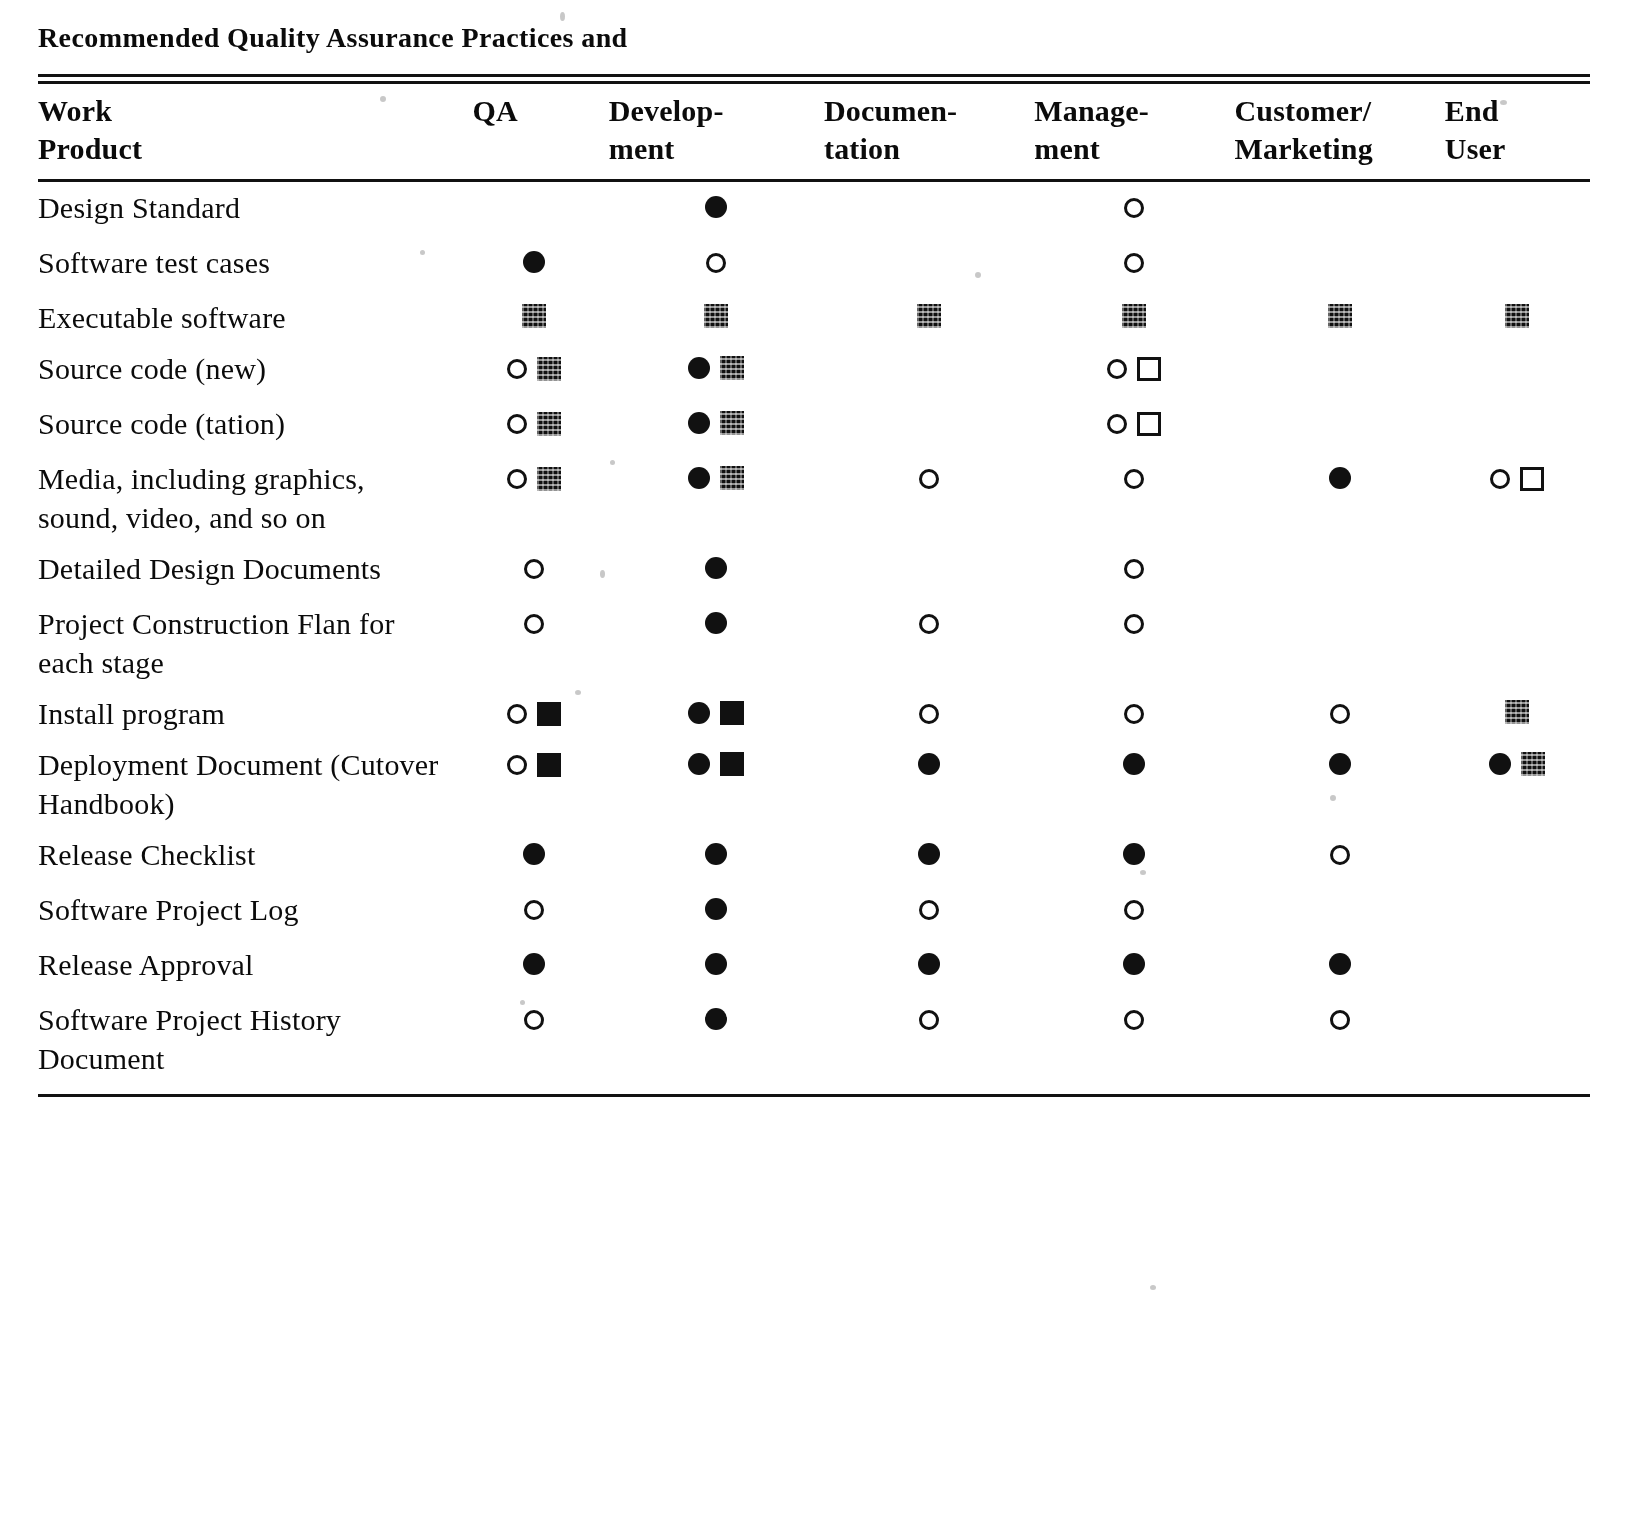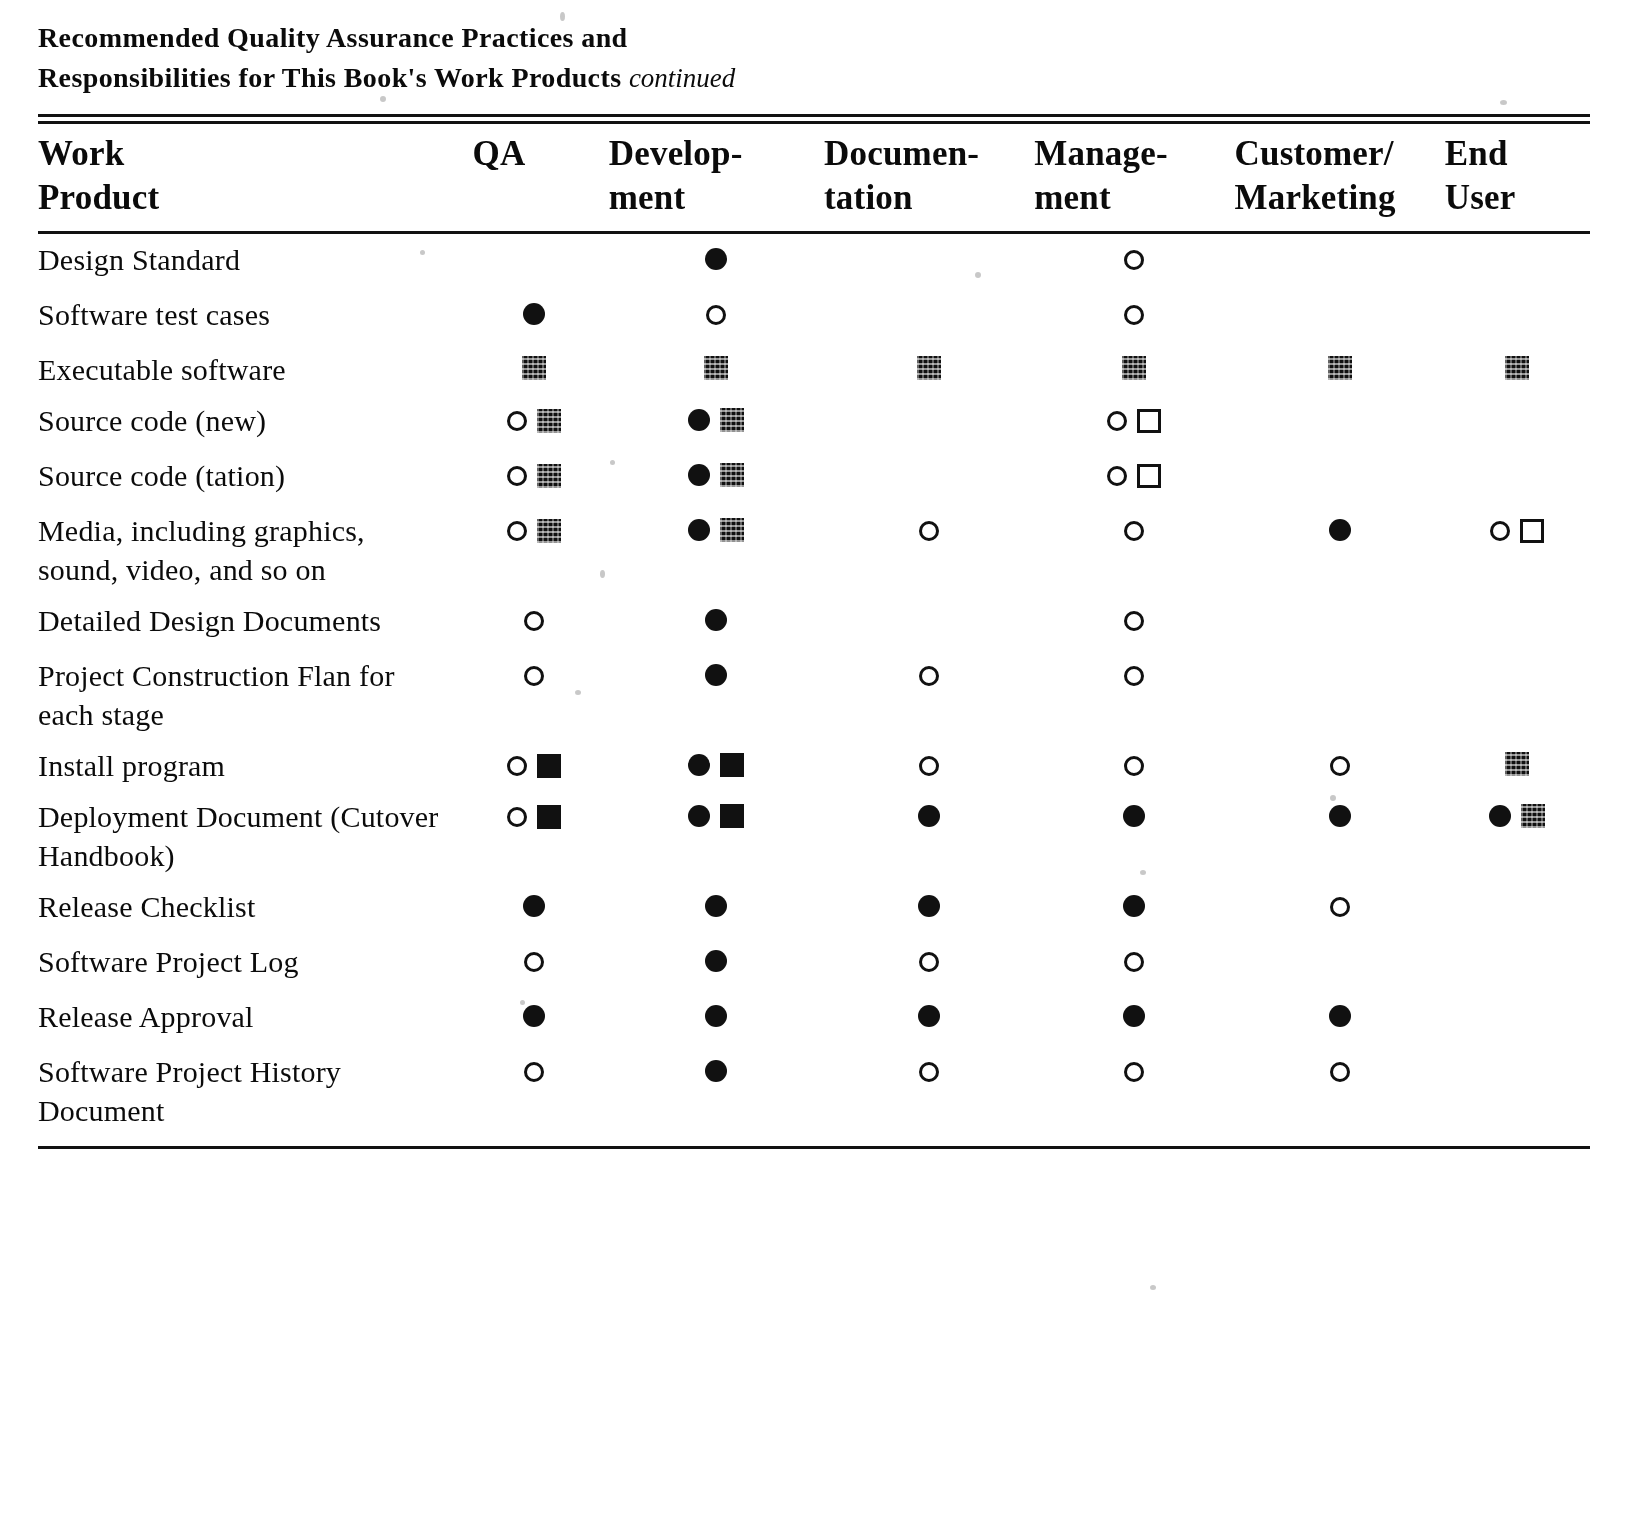--- a/index.html
+++ b/index.html
@@ -76,21 +76,21 @@
   table.qa col.c-wp    { width: 420px; }
   table.qa col.c-qa    { width: 150px; }
   table.qa col.c-dev   { width: 215px; }
   table.qa col.c-doc   { width: 210px; }
   table.qa col.c-mgmt  { width: 200px; }
   table.qa col.c-cust  { width: 210px; }
   table.qa col.c-end   { width: 145px; }
 
   thead th {
     font-weight: bold;
-    font-size: 35px;
+    font-size: 30px;
     text-align: left;
     vertical-align: top;
     padding: 8px 0 10px 0;
     line-height: 1.28;
     letter-spacing: 0.2px;
   }
   thead th.qa-h {
     padding-left: 14px;
   }
   thead th .l2 { display: block; }
@@ -166,24 +166,20 @@
   }
 </style>
 </head>
 <body>
 
 <div class="page">
 
   <div class="caption">
     <div class="caption-text">
       <div>Recommended Quality Assurance Practices and</div>
-      <div>
-        <span>Responsibilities for This Book's Work Products</span>
-        <span class="cont">continued</span>
-      </div>
     </div>
   </div>
 
   <div class="rule-double"></div>
 
   <table class="qa">
     <colgroup>
       <col class="c-wp">
         <col class="c-qa">
         <col class="c-dev">

